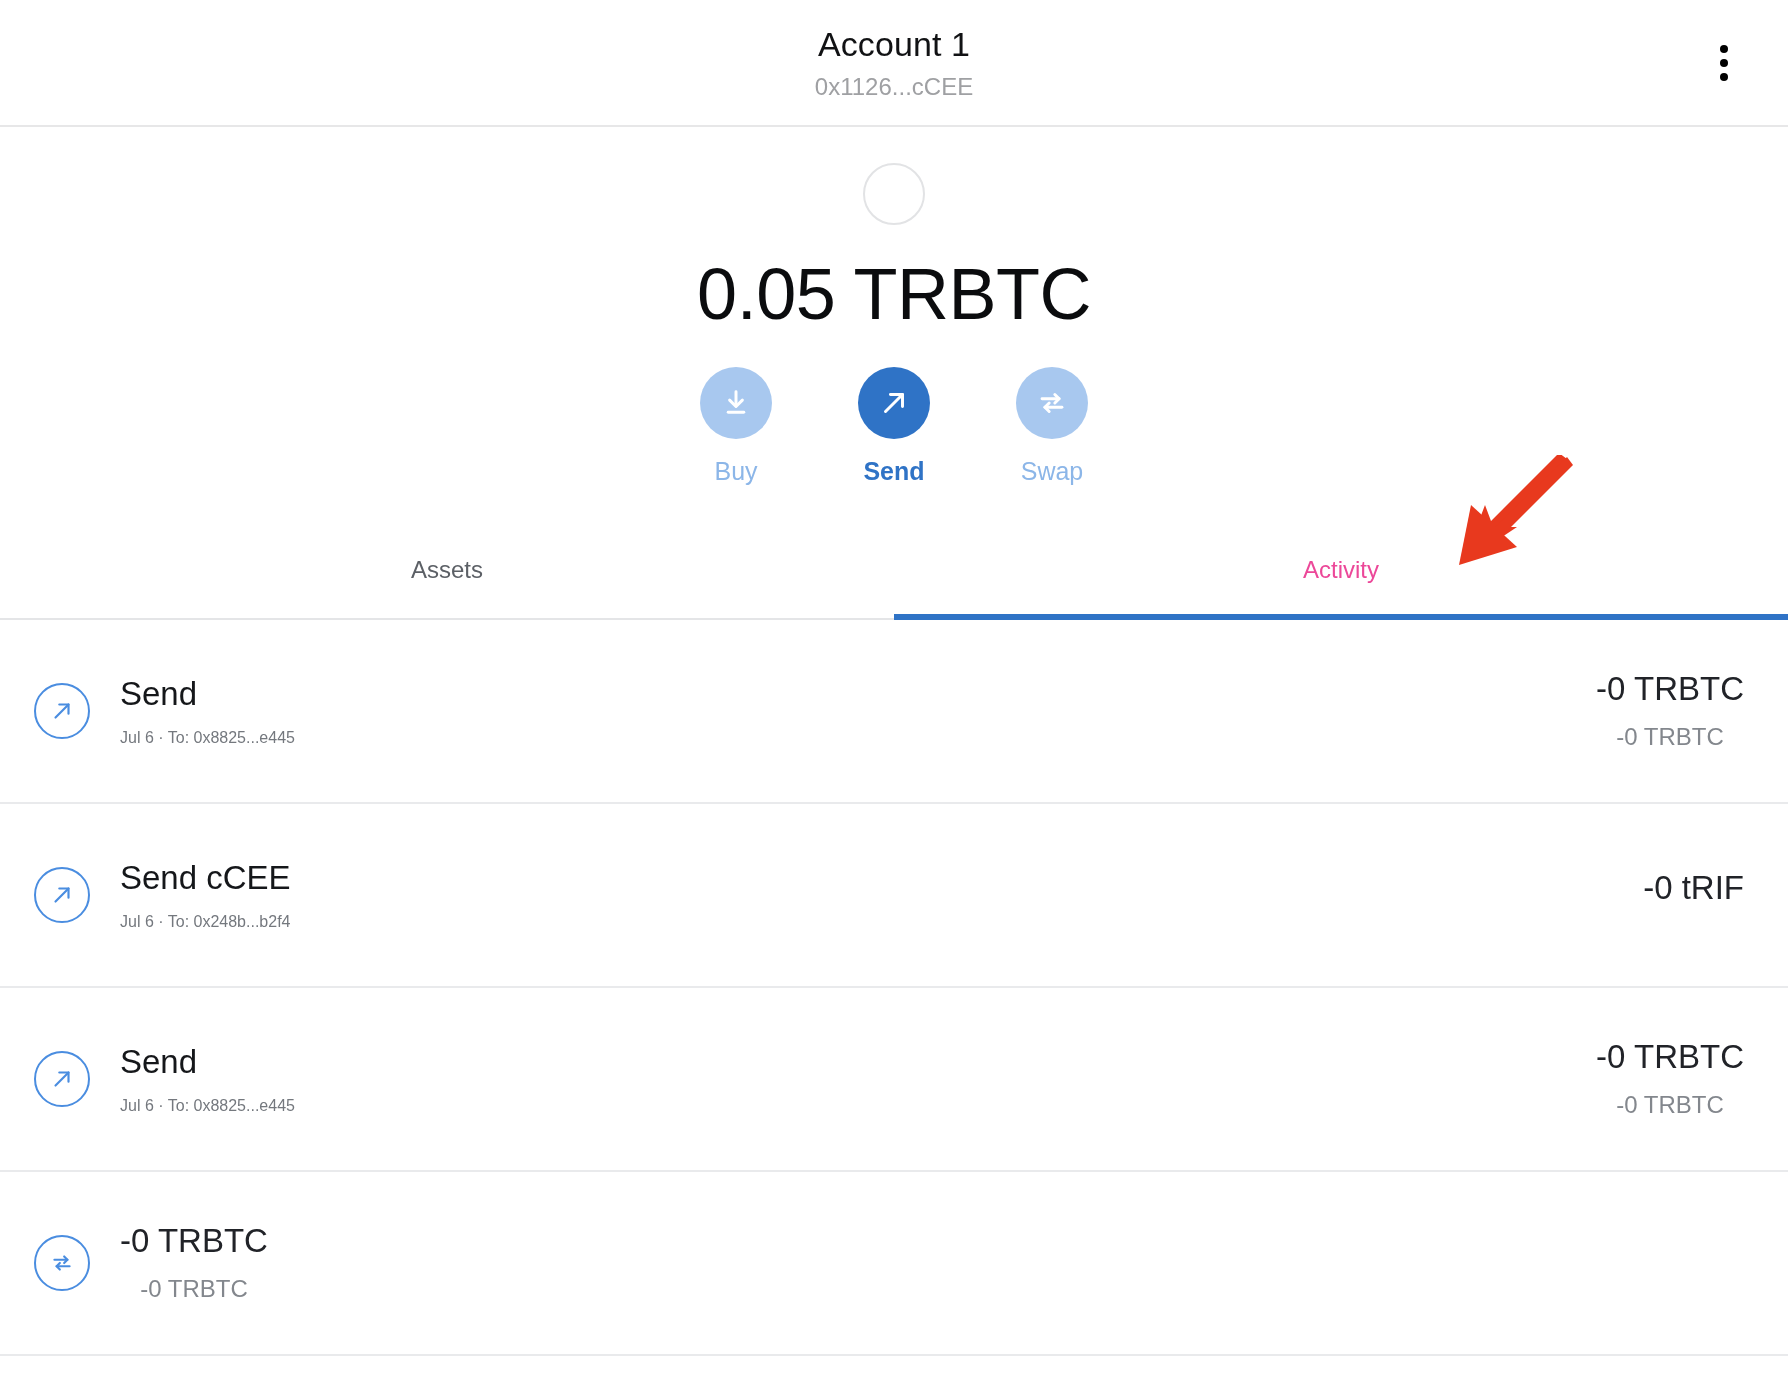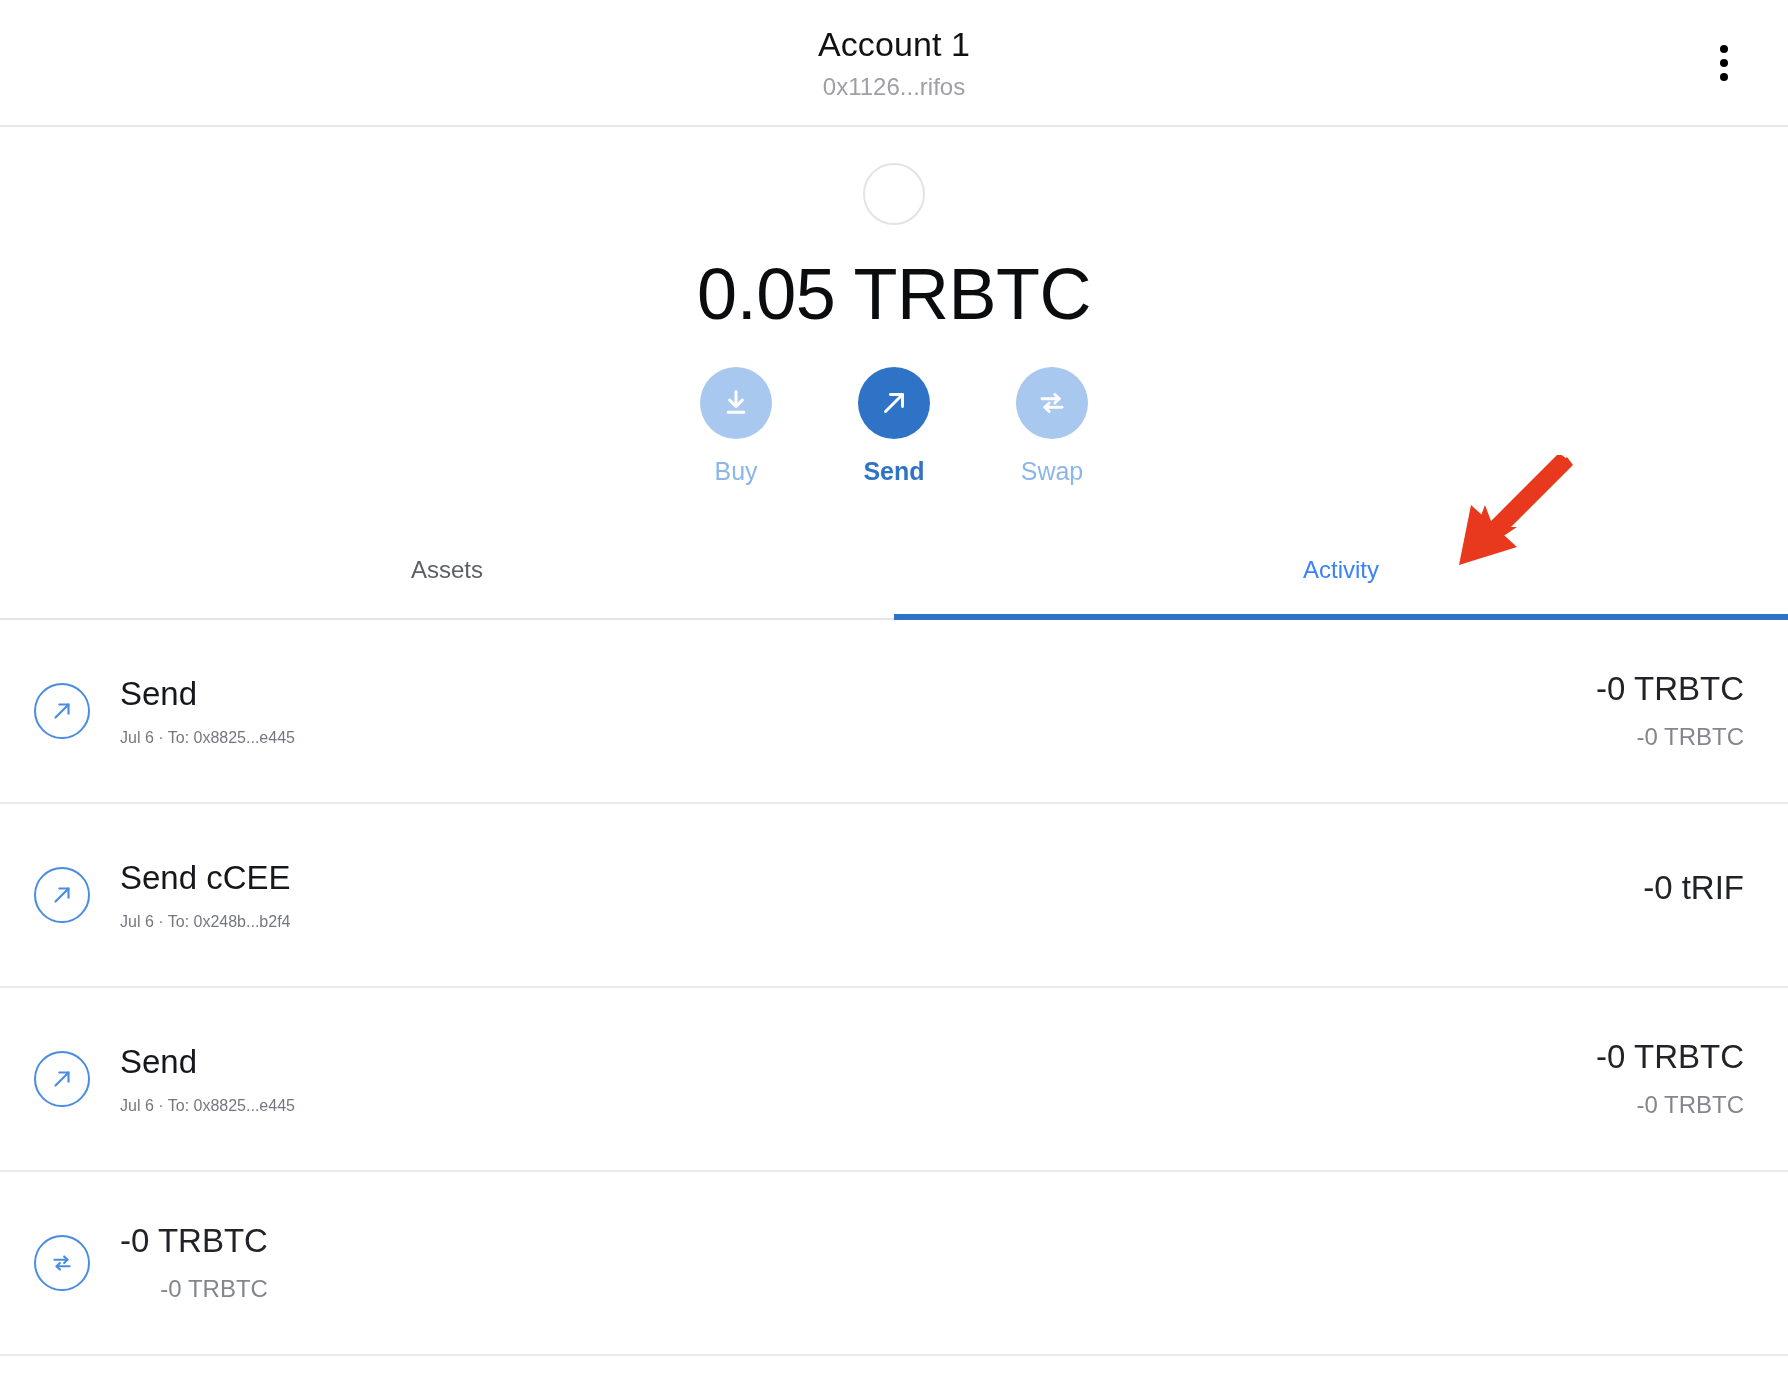--- a/index.html
+++ b/index.html
@@ -127,21 +127,21 @@
     flex: 1 1 50%;
     display: flex;
     align-items: center;
     justify-content: center;
     font-size: 24px;
     cursor: pointer;
     position: relative;
     padding-bottom: 6px;
   }
   .tab.inactive { color: #5c6066; }
-  .tab.active { color: #3b82f6; }
+  .tab.active { color: #ec4899; }
   .tab.active::after {
     content: "";
     position: absolute;
     left: 0;
     right: 0;
     bottom: -2px;
     height: 6px;
     background: #2f73c6;
   }
 
@@ -174,21 +174,21 @@
     line-height: 1.2;
   }
   .tx-sub {
     margin-top: 14px;
     font-size: 16px;
     color: #74787e;
     line-height: 1.2;
   }
   .tx-amounts {
     flex: 0 0 auto;
-    text-align: right;
+    text-align: center;
   }
   .tx-amount-main {
     font-size: 33px;
     color: #212328;
     line-height: 1.2;
   }
   .tx-amount-sub {
     margin-top: 14px;
     font-size: 24px;
     color: #83878d;
@@ -205,21 +205,21 @@
     pointer-events: none;
   }
 </style>
 </head>
 <body>
 
 <div id="app">
 
   <div class="header">
     <div class="account-name">Account 1</div>
-    <div class="account-address">0x1126...rifos</div>
+    <div class="account-address">0x1126...cCEE</div>
     <div class="kebab-menu">
       <span></span>
       <span></span>
       <span></span>
     </div>
   </div>
 
   <div class="balance-section">
     <div class="token-avatar"></div>
     <div class="balance-amount">0.05 TRBTC</div>

